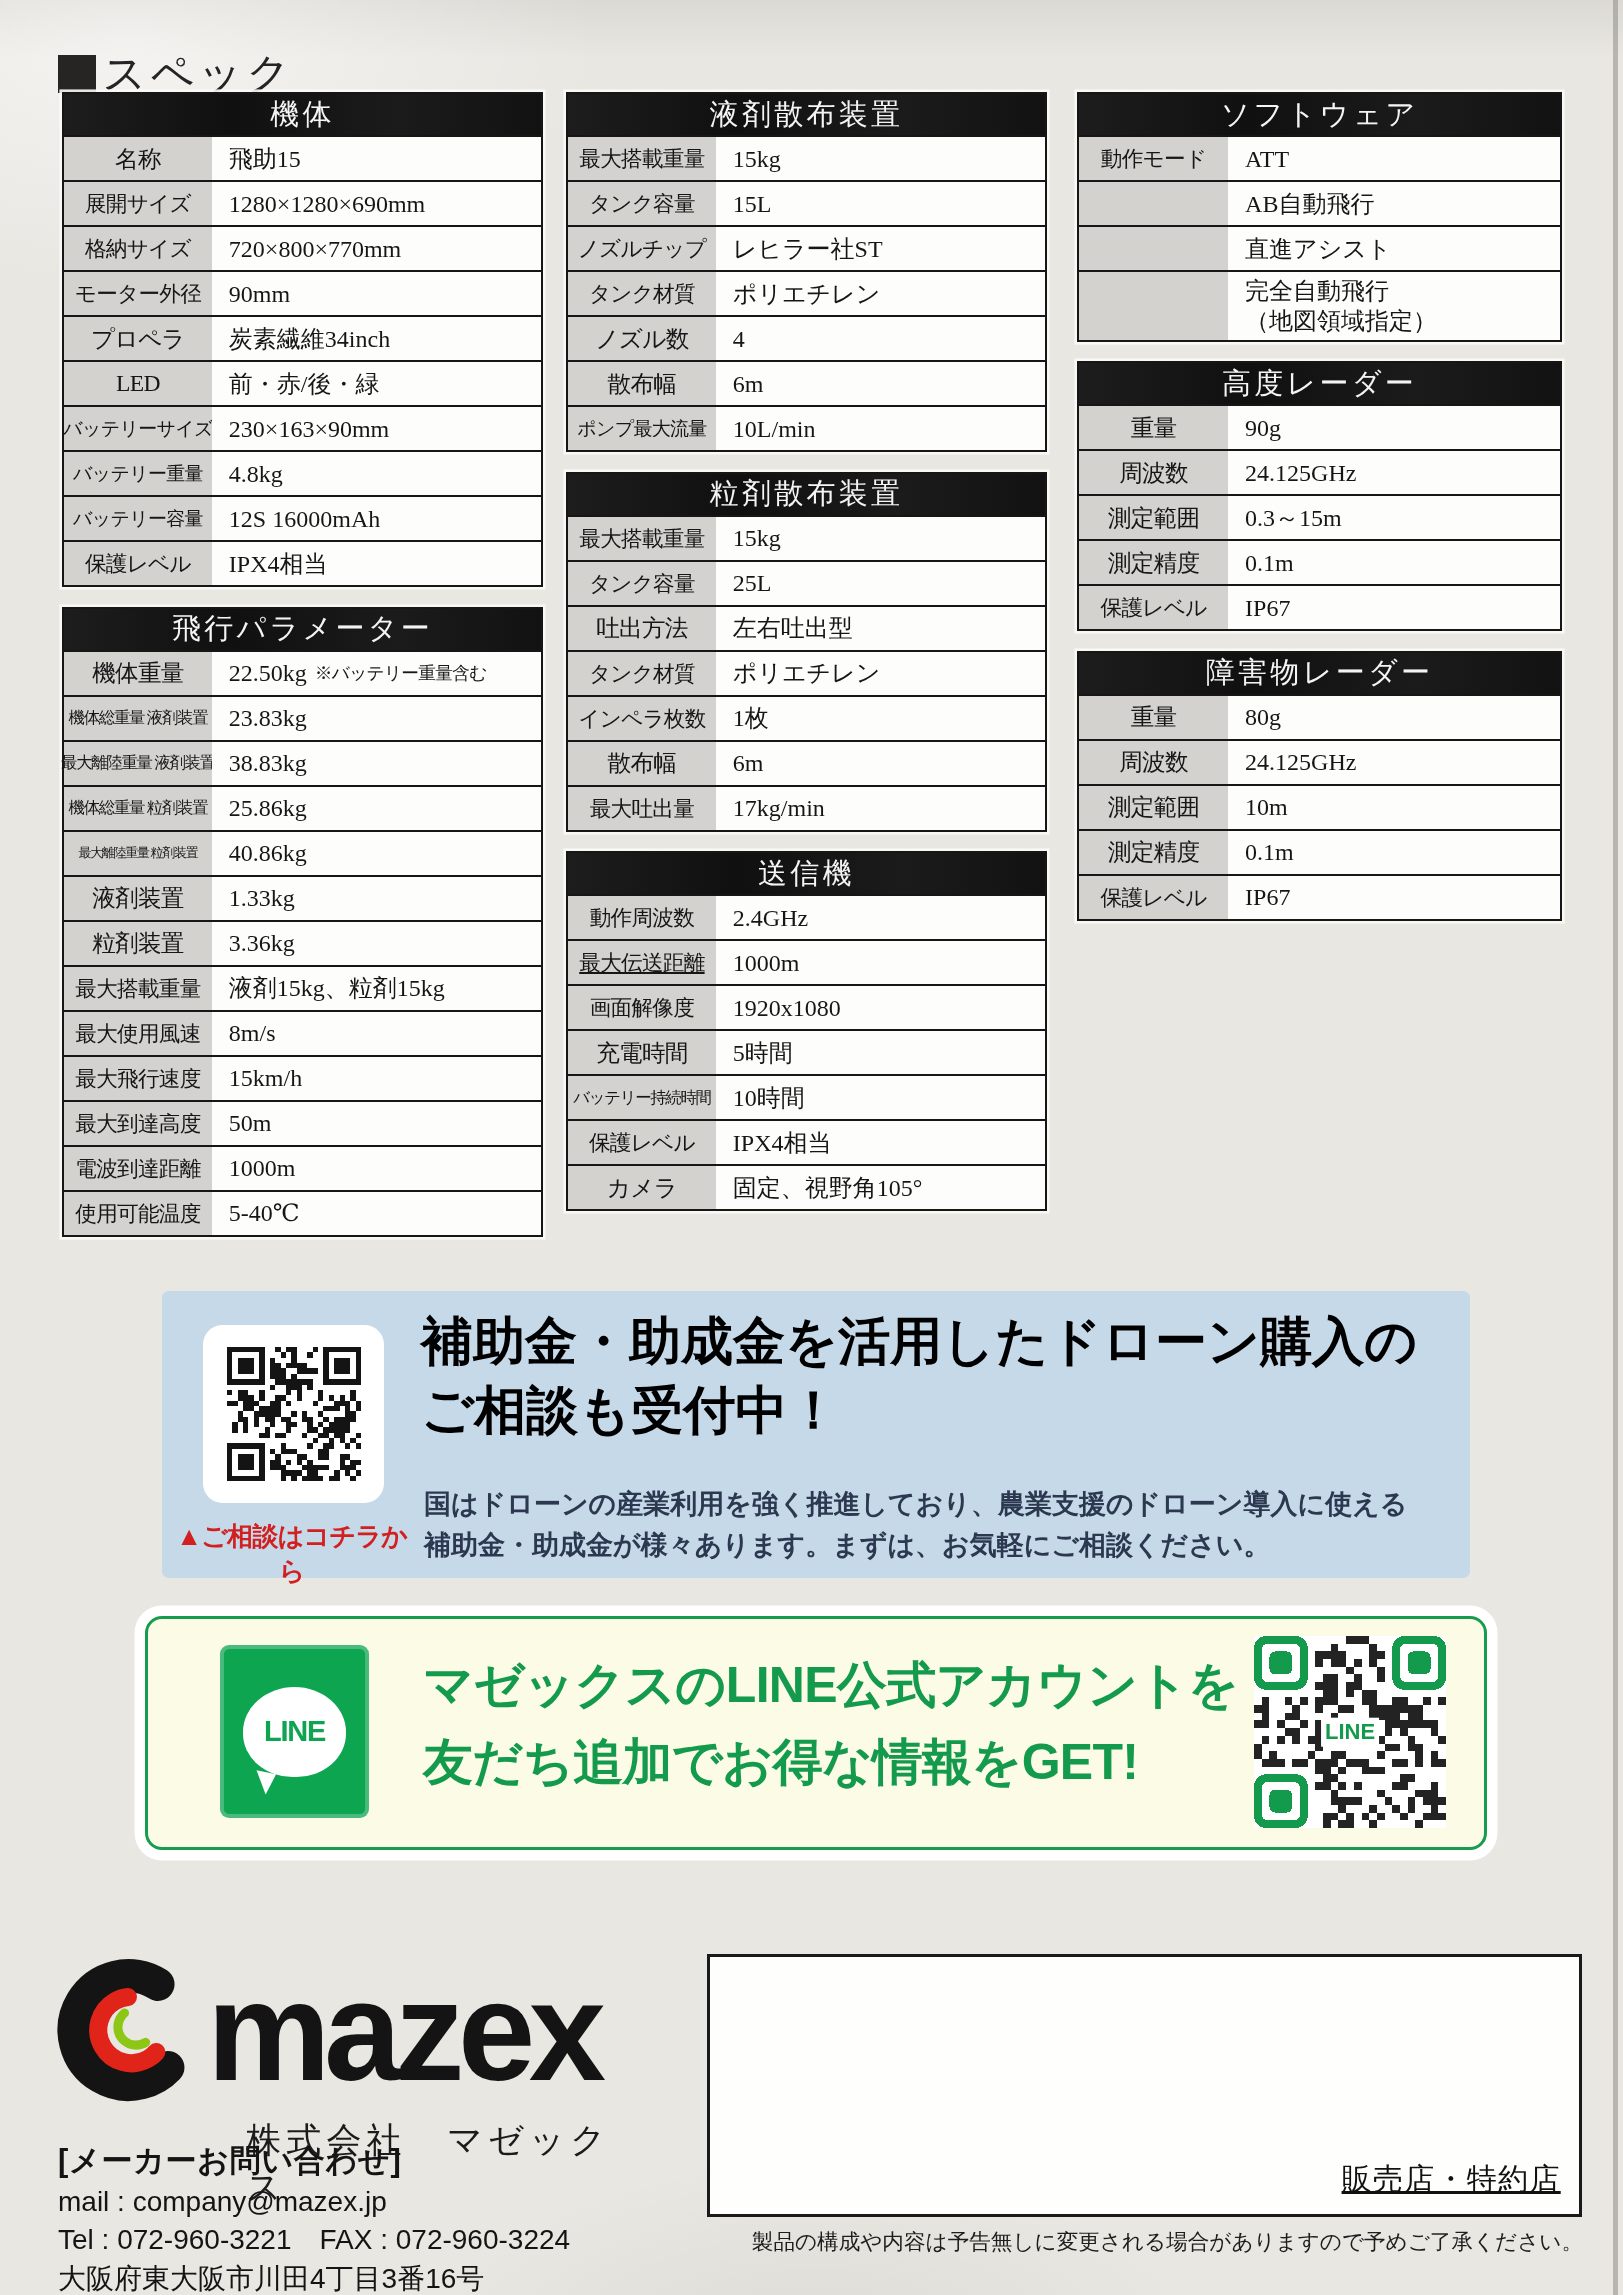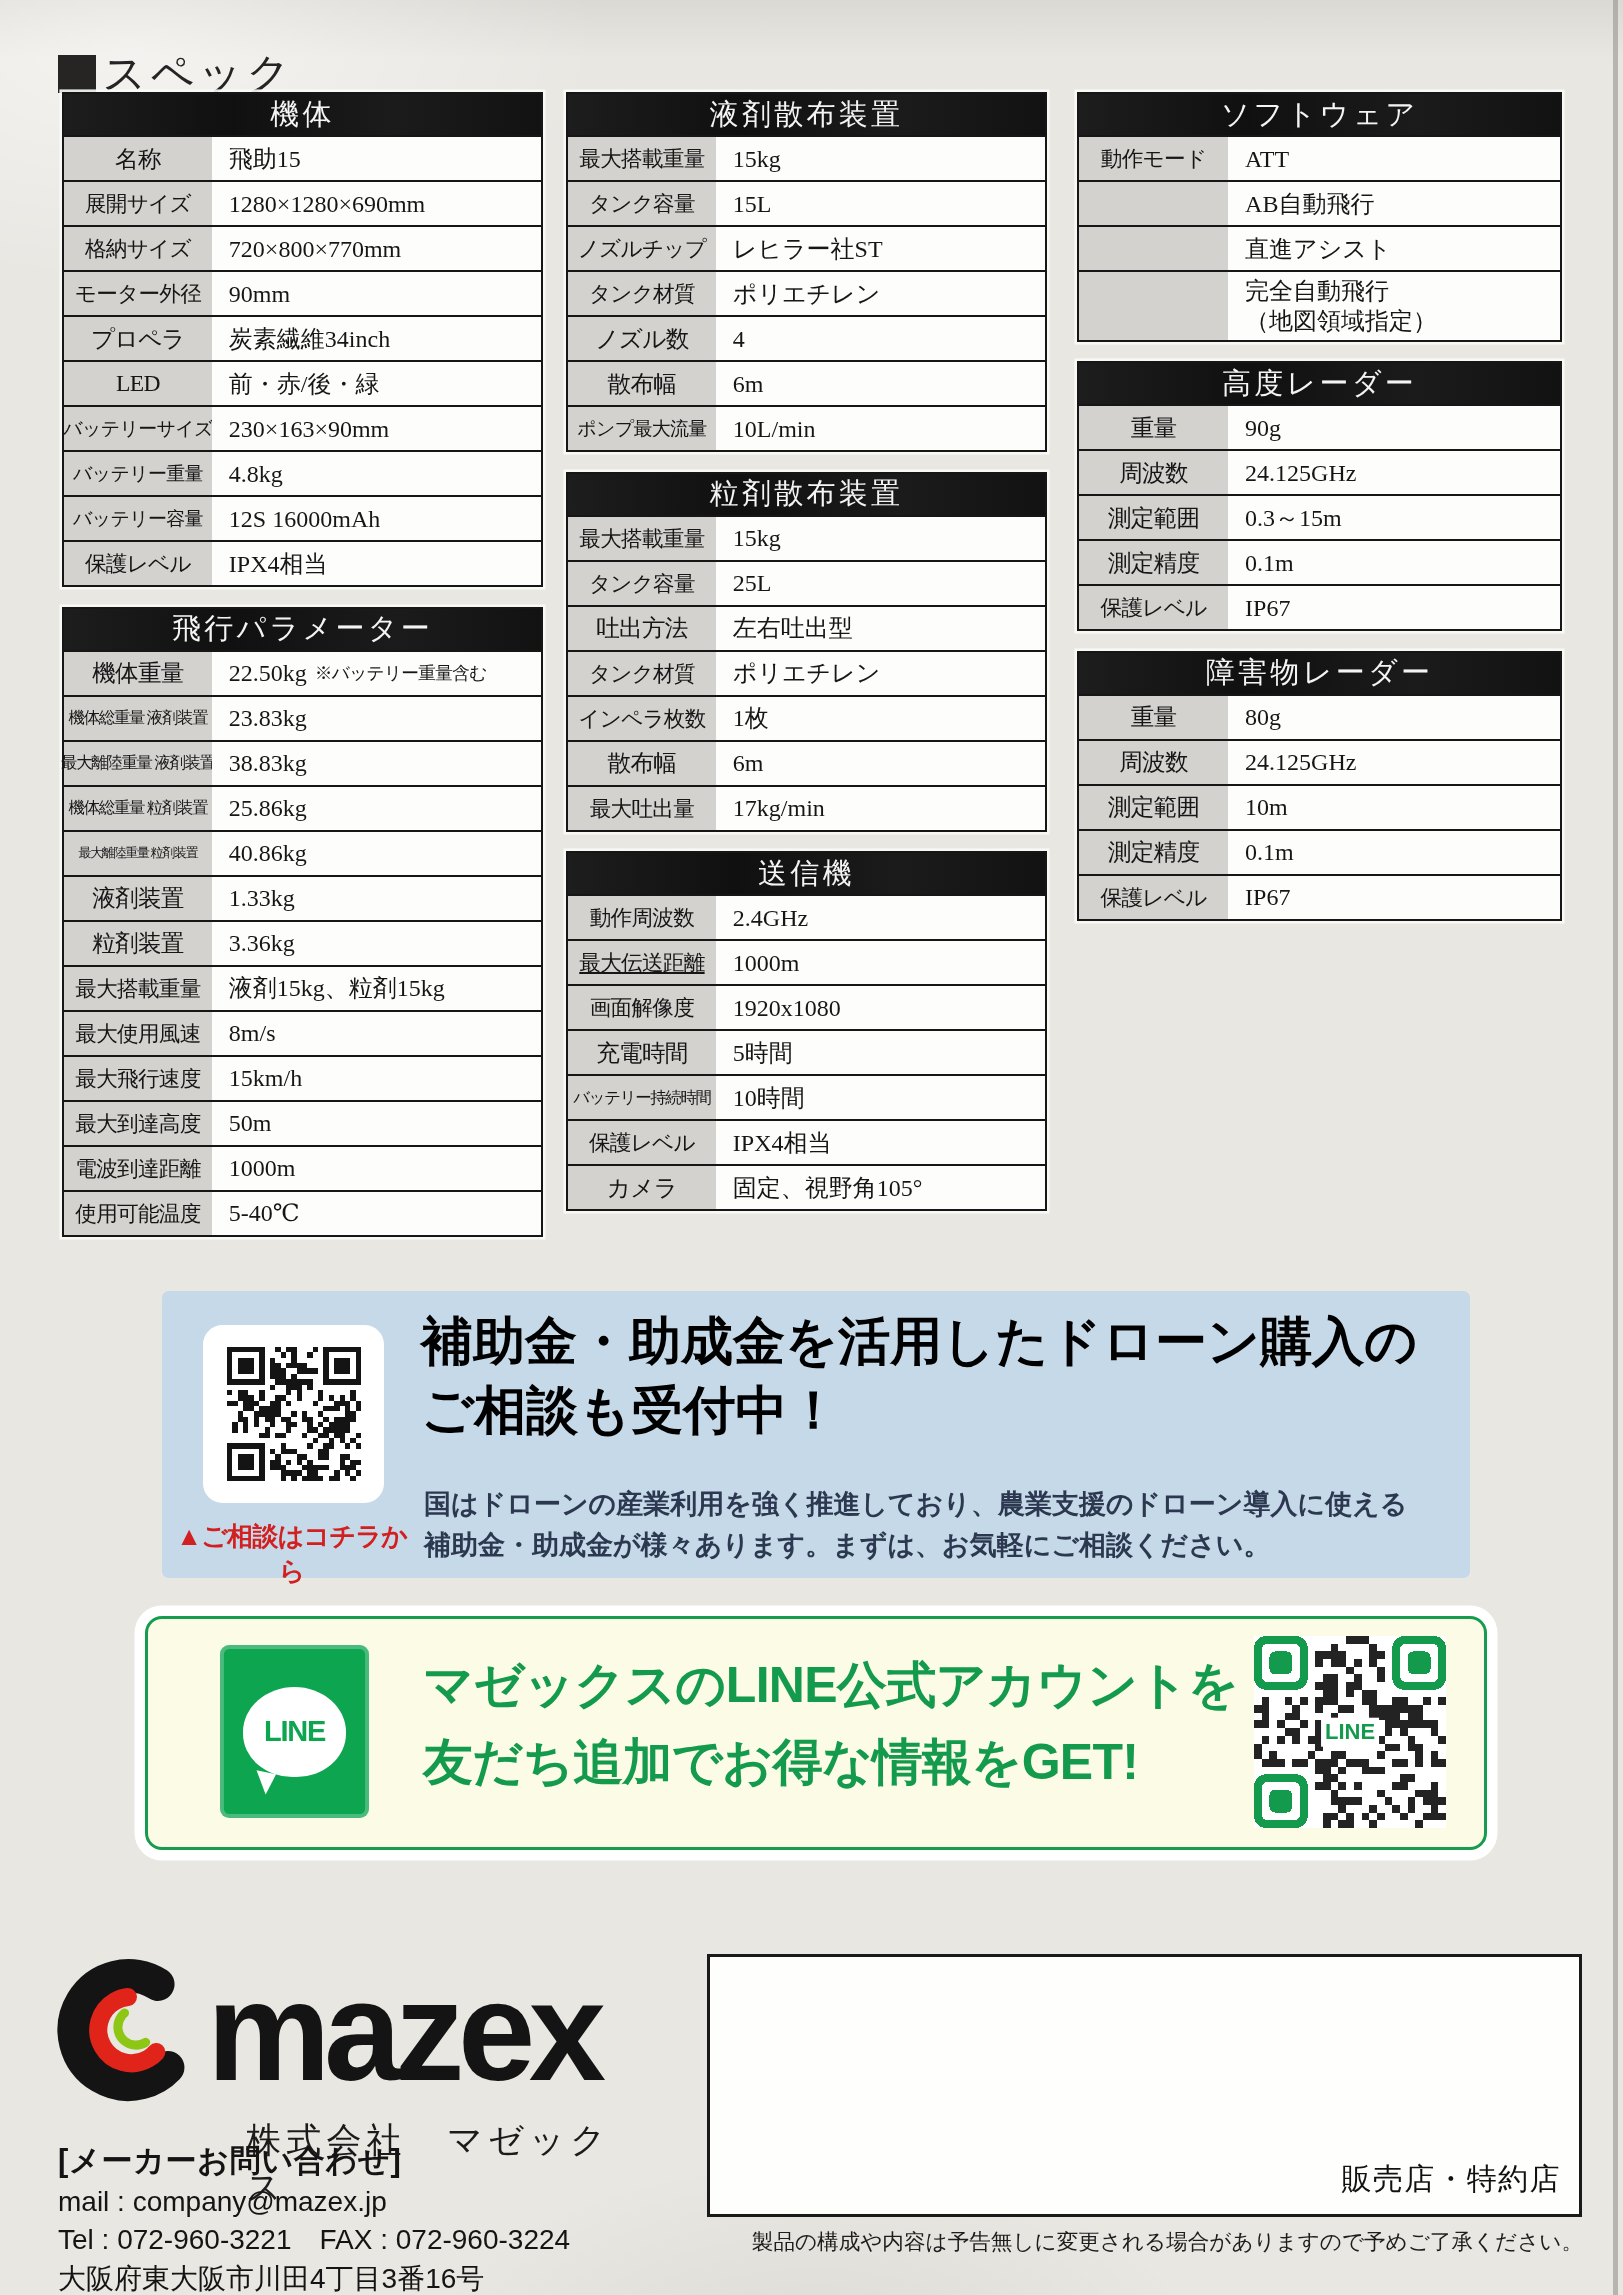--- a/index.html
+++ b/index.html
@@ -71,21 +71,21 @@
         font-family:"Liberation Sans","DejaVu Sans",sans-serif;transform:scaleY(1.02);}
   .brand-name{margin:5.2px 0 0 190px;font-size:35px;color:#1b1b1b;letter-spacing:5.2px;}
   .contact{position:absolute;left:58px;top:2140px;font-size:28px;line-height:1.38;color:#141414;}
   .contact .contact-heading{font-size:31px;font-weight:bold;letter-spacing:0.7px;}
   .contact div{white-space:nowrap;}
 
   
   .dealer-box{position:absolute;left:707px;top:1954px;width:875px;height:263px;background:#fefefd;
         border:3.9px solid #1a1a1a;box-sizing:border-box;}
   .dealer-label{position:absolute;right:18.3px;bottom:14.4px;font-size:30px;color:#111;
-        font-family:"Liberation Serif","DejaVu Serif",serif;letter-spacing:1.3px;}
+        font-family:"Liberation Serif","DejaVu Serif",serif;letter-spacing:1.3px;text-decoration:underline;}
   .disclaimer{position:absolute;right:41px;top:2227px;font-size:21.6px;color:#1d1d1d;letter-spacing:0px;}
 </style>
 </head>
 <body>
 
 <div class="page">
 
   <div class="section-heading">
     <span class="bullet"></span>
     <span class="section-title">スペック</span>

